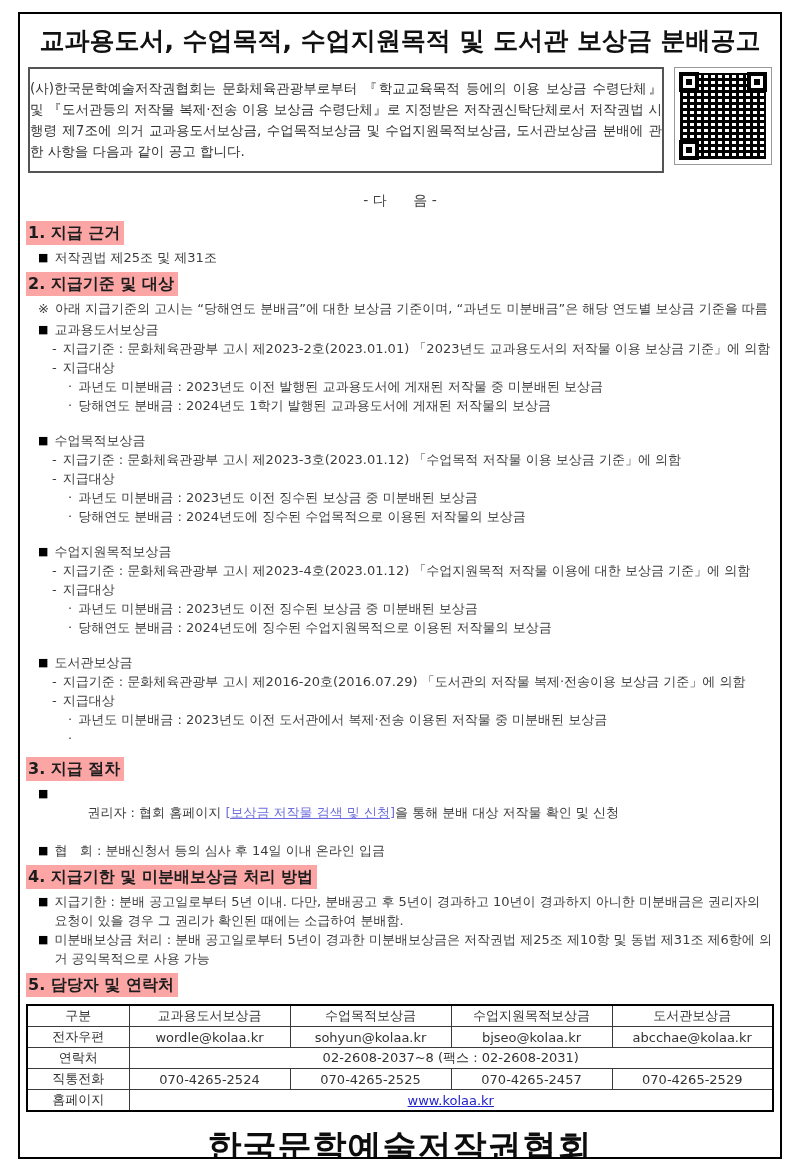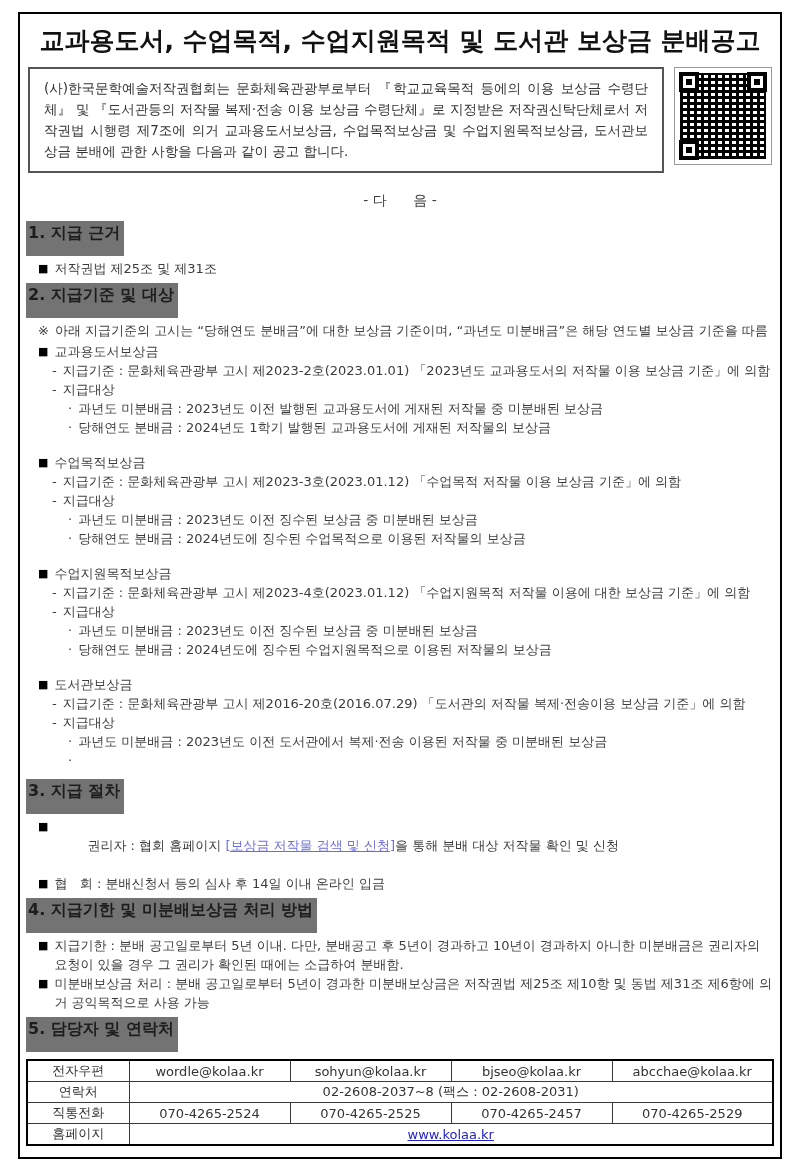--- a/index.html
+++ b/index.html
@@ -18,41 +18,41 @@
     overflow:hidden;
     background:#fff;
   }
   .title {
     font-size:25px; font-weight:bold; color:#111;
     text-align:center; margin:4px 0 10px 0; letter-spacing:0px;
     white-space:nowrap;
   }
   .intro-row { display:flex; align-items:flex-start; margin:0 2px 8px 2px; }
   .intro-box {
-    flex:1; border:2px solid #555; padding:9px 14px;
+    flex:1; border:2px solid #555; padding:9px 0;
     font-size:13.5px; line-height:21px; color:#333;
     text-align:justify;
   }
   .qr { width:96px; height:96px; border:1px solid #999; margin-left:10px; position:relative; background:#fff; flex:0 0 auto; }
   .qr-noise {
     position:absolute; inset:5px;
     background-image:
       repeating-linear-gradient(90deg,#000 0 3px,transparent 3px 7px),
       repeating-linear-gradient(0deg,#000 0 3px,#fff 3px 6px);
   }
   .qr-f { position:absolute; width:20px; height:20px; border:4px solid #000; background:#fff; box-sizing:border-box; }
   .qr-f::after { content:""; position:absolute; inset:3px; background:#000; }
   .qr-f.tl { top:4px; left:4px; }
   .qr-f.tr { top:4px; right:4px; }
   .qr-f.bl { bottom:4px; left:4px; }
   .daum { text-align:center; font-size:14px; color:#404040; margin:19px 0 6px 0; white-space:pre; }
   .sec-h {
-    display:inline-block; background:#737373; color:#1d1d1d;
+    display:inline-block; background:#fca5a5; color:#1d1d1d;
     font-size:16px; font-weight:bold;
-    padding:1px 4px 13px 2px; margin:5px 0 3px 0; line-height:21px;
+    padding:1px 4px 2px 2px; margin:5px 0 3px 0; line-height:21px;
   }
   .sec-wrap { display:block; }
   .li { display:flex; font-size:13px; line-height:19px; color:#3c3c3c; }
   .li .b { flex:0 0 auto; margin-right:6px; }
   .li .sq { font-size:11px; color:#000; }
   .li .t { white-space:pre-wrap; }
   .l1 { padding-left:12px; }
   .l2 { padding-left:26px; }
   .l3 { padding-left:42px; }
   .note { padding-left:12px; }
@@ -232,20 +232,27 @@
 
     <table class="tbl">
       <colgroup>
         <col style="width:102px">
           <col>
           <col>
           <col>
           <col>
       </colgroup>
       <tbody>
+          <tr>
+        <th>구분</th>
+        <th>교과용도서보상금</th>
+        <th>수업목적보상금</th>
+        <th>수업지원목적보상금</th>
+        <th>도서관보상금</th>
+      </tr>
       <tr>
         <th>전자우편</th>
         <td>wordle@kolaa.kr</td>
         <td>sohyun@kolaa.kr</td>
         <td>bjseo@kolaa.kr</td>
         <td>abcchae@kolaa.kr</td>
       </tr>
       <tr>
         <th>연락처</th>
         <td colspan="4">02-2608-2037~8 (팩스 : 02-2608-2031)</td>

